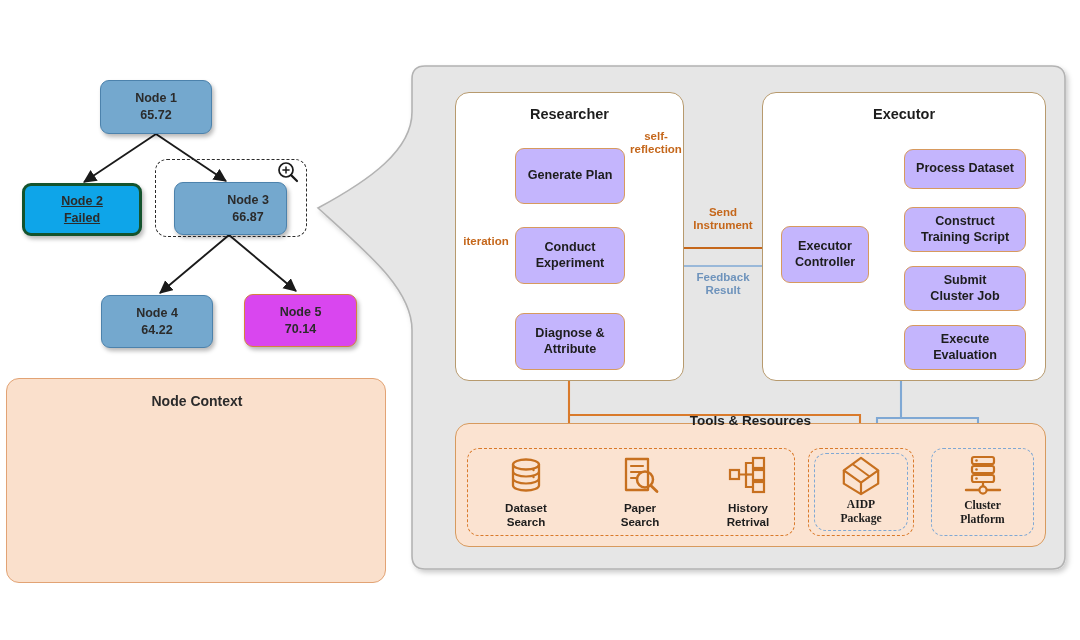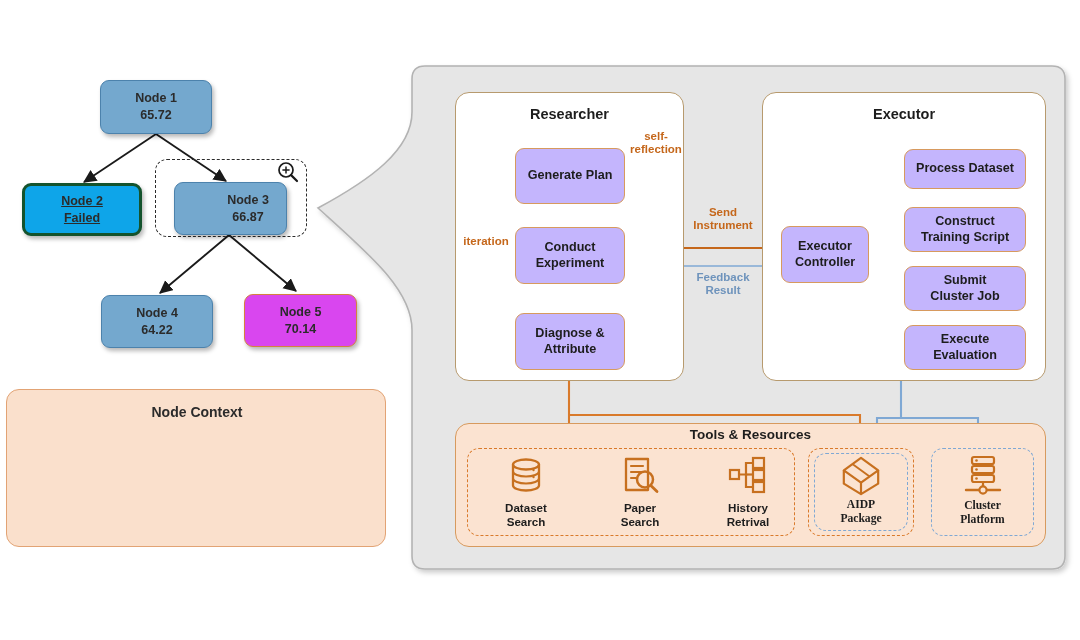--- a/index.html
+++ b/index.html
@@ -144,21 +144,21 @@
   <div class="abs tnode blue" style="left:101px;top:295px;width:112px;height:53px;">
     <span>Node 4</span>
     <span>64.22</span>
   </div>
 
   <div class="abs tnode orange" style="left:244px;top:294px;width:113px;height:53px;">
     <span>Node 5</span>
     <span>70.14</span>
   </div>
 
-  <div class="abs ctxcard" style="left:6px;top:389px;width:380px;height:158px;">
+  <div class="abs ctxcard" style="left:6px;top:378px;width:380px;height:205px;">
     <div class="abs ctxtitle" style="left:0;top:14px;width:380px;">Node Context</div>
 
   </div>
 
   <div class="abs panel" style="left:455px;top:92px;width:229px;height:289px;"></div>
   <div class="abs panel-title" style="left:455px;top:106px;width:229px;">Researcher</div>
 
   <div class="abs pbox" style="left:515px;top:148px;width:110px;height:56px;white-space:pre-line;">Generate Plan</div>
   <div class="abs pbox" style="left:515px;top:227px;width:110px;height:57px;white-space:pre-line;">Conduct
 Experiment</div>
@@ -182,21 +182,21 @@
 Cluster Job</div>
   <div class="abs pbox" style="left:904px;top:325px;width:122px;height:45px;white-space:pre-line;">Execute
 Evaluation</div>
 
   <div class="lbl-orange" style="left:680px;top:206px;width:86px;white-space:pre-line;">Send
 Instrument</div>
   <div class="lbl-blue" style="left:680px;top:271px;width:86px;white-space:pre-line;">Feedback
 Result</div>
 
   <div class="abs toolstrip" style="left:455px;top:423px;width:591px;height:124px;"></div>
-  <div class="abs tooltitle" style="left:455px;top:427px;width:591px;">Tools &amp; Resources</div>
+  <div class="abs tooltitle" style="left:455px;top:413px;width:591px;">Tools &amp; Resources</div>
 
   <div class="abs toolcell orangedash" style="left:467px;top:448px;width:328px;height:88px;"></div>
 
   <div class="abs toolcell" style="left:480px;top:452px;width:92px;height:80px;align-items:center;">
     <svg width="44" height="44" viewBox="0 0 44 44" style="margin-top:2px;">
       <ellipse cx="22" cy="10.5" rx="13" ry="5" fill="none" stroke="#C7701F" stroke-width="2.3"></ellipse>
       <path d="M9,10.5 L9,31.5 A13,5 0 0 0 35,31.5 L35,10.5" fill="none" stroke="#C7701F" stroke-width="2.3"></path>
       <path d="M9,17.5 A13,5 0 0 0 35,17.5" fill="none" stroke="#C7701F" stroke-width="2.1"></path>
       <path d="M9,24.5 A13,5 0 0 0 35,24.5" fill="none" stroke="#C7701F" stroke-width="2.1"></path>
       <circle cx="29.5" cy="16" r="1.2" fill="#C7701F"></circle>

